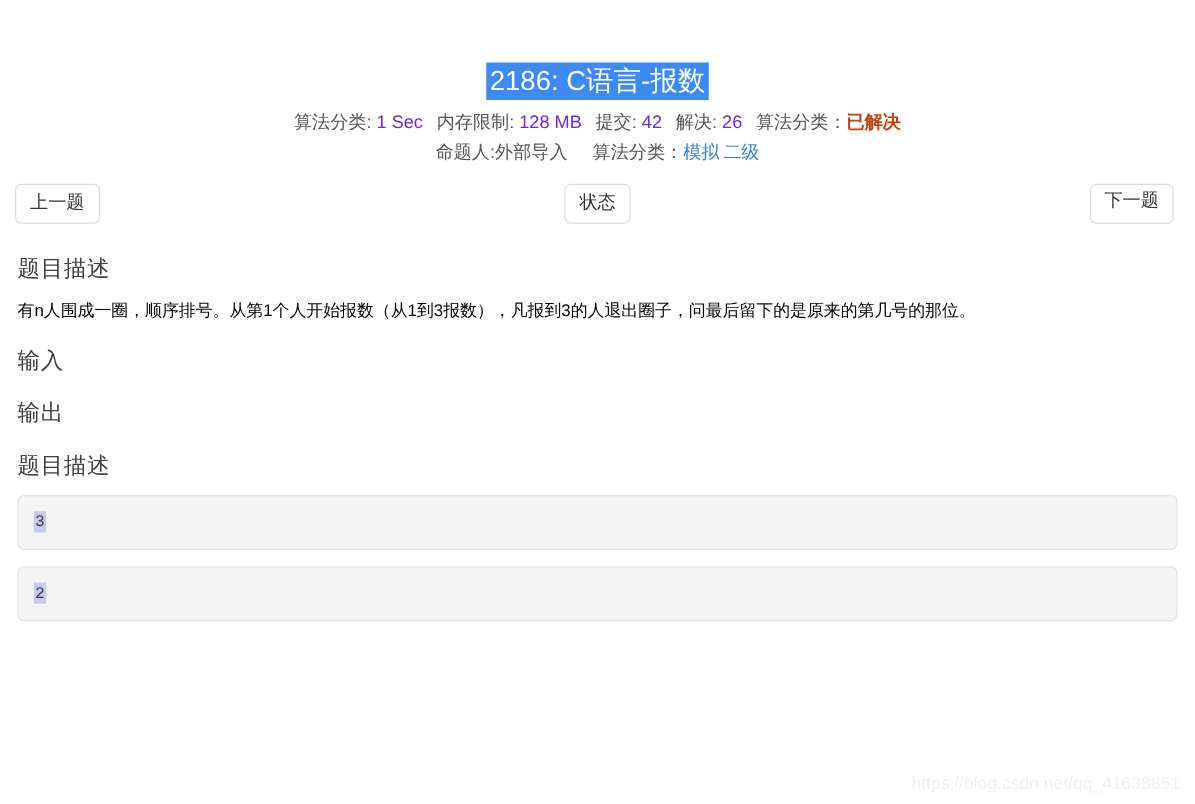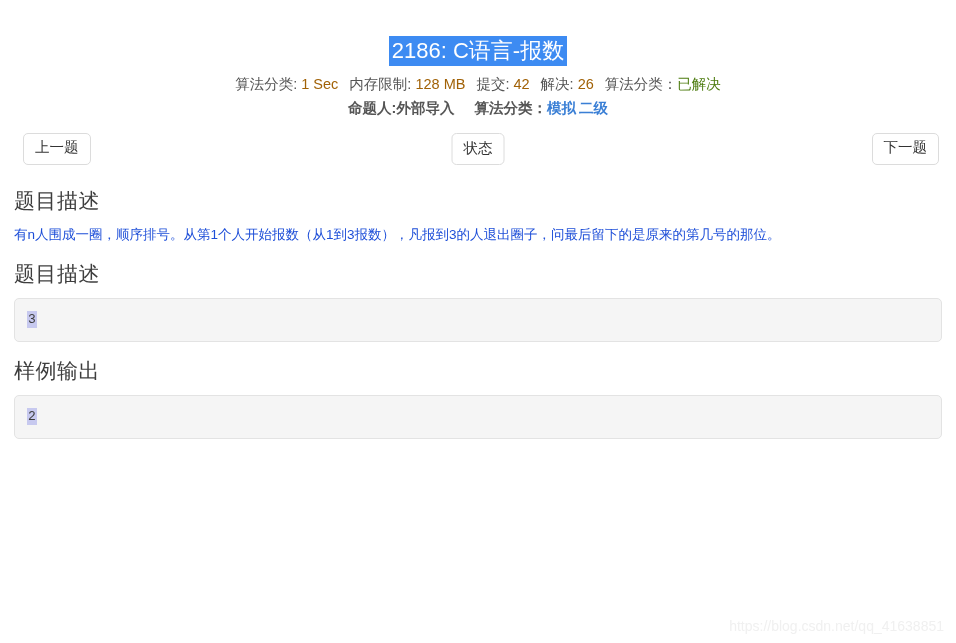--- a/index.html
+++ b/index.html
@@ -14,53 +14,52 @@
     position: relative;
     overflow: hidden;
     font-family: "Liberation Sans", "DejaVu Sans", sans-serif;
     color: #333333;
     -webkit-font-smoothing: antialiased;
   }
 
   
   .problem-head {
     text-align: center;
-    padding-top: 36px;
+    padding-top: 50px;
   }
   .problem-title {
     display: inline-block;
     font-size: 22px;
     font-weight: 400;
     line-height: 28px;
     color: #ffffff;
     background: #3d8bf2;
     padding: 1px 3px;
     letter-spacing: 0px;
   }
   .info-line {
     font-size: 14.5px;
     line-height: 22px;
     color: #555555;
     margin-top: 7px;
     white-space: nowrap;
   }
   .info-line .seg { margin-right: 11px; }
   .info-line .seg:last-child { margin-right: 0; }
-  .info-line .num { color: #a16207; }
+  .info-line .num { color: #6d28d9; }
   .status-solved {
-    color: #4d7c0f;
-    font-weight: 400;
+    color: #c2410c;
+    font-weight: 700;
   }
   .meta-line {
     font-size: 14.5px;
     line-height: 22px;
     color: #555555;
     margin-top: 2px;
     white-space: nowrap;
-    font-weight: bold;
   }
   .meta-line .author { margin-right: 20px; }
   .tag-link {
     color: #3a7fd5;
     text-decoration: none;
     cursor: pointer;
   }
   .tag-link + .tag-link { margin-left: 3px; }
 
   
@@ -77,41 +76,41 @@
     font-size: 14.5px;
     line-height: 1;
     color: #333333;
     background: #ffffff;
     border: 1px solid #dcdcdc;
     border-radius: 5px;
     padding: 7px 11px 8px 11px;
     cursor: pointer;
     white-space: nowrap;
   }
-  .nav-prev { left: 23px; font-family: Liberation Mono, monospace; }
+  .nav-prev { left: 12px; }
   .nav-status { left: 50%; transform: translateX(-50%); }
   .nav-next { right: 17px; font-family: Liberation Mono, monospace; }
 
   
   .content {
     padding: 0 14px 0 14px;
   }
   .section-title {
-    font-size: 21px;
+    font-size: 18px;
     font-weight: 400;
     color: #3e3e3e;
     line-height: 26px;
     margin: 16px 0 0 0;
     letter-spacing: 0.5px;
   }
   .section-title.first { margin-top: 13px; }
   .section-body {
     font-size: 13.5px;
     line-height: 20px;
-    color: #1d4ed8;
+    color: #000000;
     margin-top: 11px;
   }
   .code-block {
     margin-top: 11px;
     background: #f5f5f5;
     border: 1px solid #e3e3e3;
     border-radius: 5px;
     padding: 12px 12px 13px 12px;
     min-height: 38px;
     font-family: "Liberation Mono", "DejaVu Sans Mono", monospace;
@@ -158,24 +157,25 @@
   <button class="nav-btn nav-prev">上一题</button>
   <button class="nav-btn nav-status">状态</button>
   <button class="nav-btn nav-next">下一题</button>
 </div>
 
 <div class="content">
 
   <h2 class="section-title first">题目描述</h2>
   <div class="section-body">有n人围成一圈，顺序排号。从第1个人开始报数（从1到3报数），凡报到3的人退出圈子，问最后留下的是原来的第几号的那位。</div>
 
+  <h2 class="section-title">输入</h2>
 
+  <h2 class="section-title">输出</h2>
 
   <h2 class="section-title">题目描述</h2>
   <pre class="code-block"><span class="sel">3</span></pre>
 
-  <h2 class="section-title">样例输出</h2>
   <pre class="code-block"><span class="sel">2</span></pre>
 
 
 </div>
 
 <div class="watermark">https://blog.csdn.net/qq_41638851</div>
 
 </body></html>

